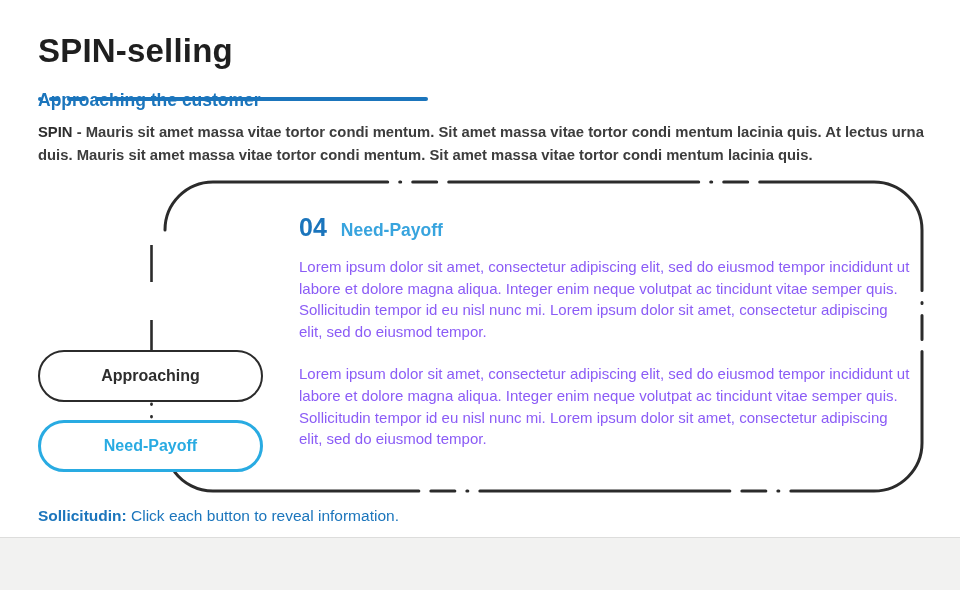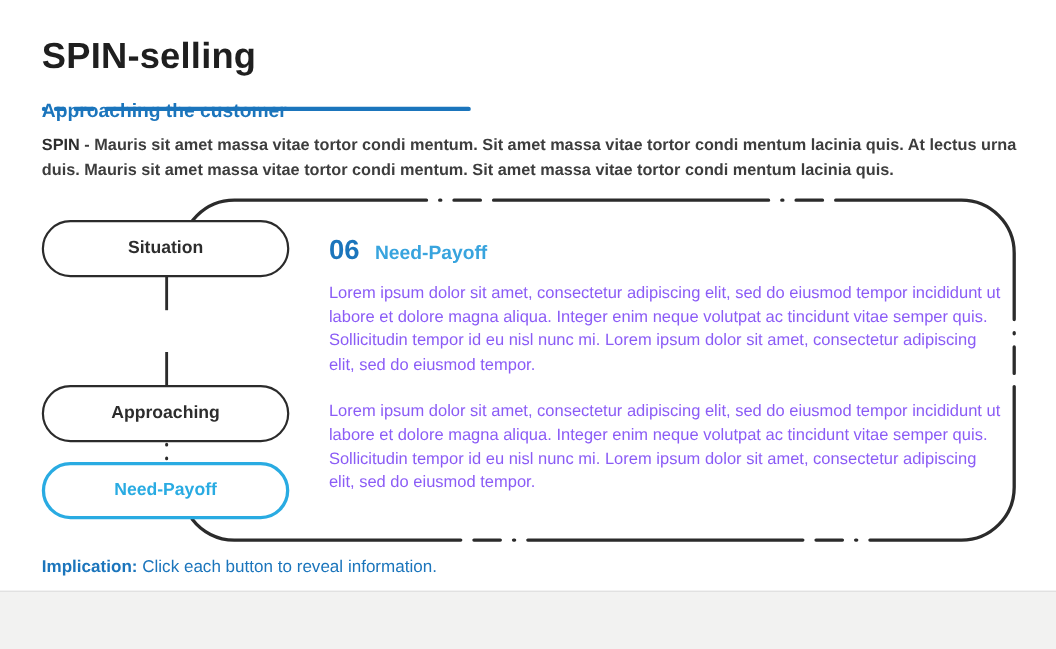--- a/index.html
+++ b/index.html
@@ -62,41 +62,38 @@
 
   <svg class="diagram-svg" viewBox="0 0 960 330" xmlns="http://www.w3.org/2000/svg">
 
     <path d="M 165 60 C 165 33.5 186.5 12 213 12 L 874 12 C 900.5 12 922 33.5 922 60 L 922 273 C 922 299.5 900.5 321 874 321 L 213 321 C 186.5 321 165 299.5 165 273" fill="none" stroke="#2b2b2b" stroke-width="3" stroke-linecap="round" stroke-dasharray="250 12 1 12 24 12"></path>
 
     <line x1="151.5" y1="75" x2="151.5" y2="112" stroke="#2b2b2b" stroke-width="2.6"></line>
     <line x1="151.5" y1="150" x2="151.5" y2="187" stroke="#2b2b2b" stroke-width="2.6"></line>
     <line x1="151.5" y1="234" x2="151.5" y2="252" stroke="#2b2b2b" stroke-width="2.8" stroke-linecap="round" stroke-dasharray="0.5 12"></line>
   </svg>
 
-  <div class="pill-btn btn-1">
-    <span>Situation</span>
-  </div>
   <div class="pill-btn btn-3">
     <span>Approaching</span>
   </div>
   <div class="pill-btn btn-4 active">
     <span>Need-Payoff</span>
   </div>
 
   <div class="content">
     <div class="content-head">
-      <span class="content-num">06</span>
+      <span class="content-num">04</span>
       <span class="content-title">Need-Payoff</span>
     </div>
     <p>Lorem ipsum dolor sit amet, consectetur adipiscing elit, sed do eiusmod tempor incididunt ut labore et dolore magna aliqua. Integer enim neque volutpat ac tincidunt vitae semper quis. Sollicitudin tempor id eu nisl nunc mi. Lorem ipsum dolor sit amet, consectetur adipiscing elit, sed do eiusmod tempor.</p>
     <p>Lorem ipsum dolor sit amet, consectetur adipiscing elit, sed do eiusmod tempor incididunt ut labore et dolore magna aliqua. Integer enim neque volutpat ac tincidunt vitae semper quis. Sollicitudin tempor id eu nisl nunc mi. Lorem ipsum dolor sit amet, consectetur adipiscing elit, sed do eiusmod tempor.</p>
   </div>
 
   <div class="instructions">
-    <b>Implication:</b><span> Click each button to reveal information.</span>
+    <b>Sollicitudin:</b><span> Click each button to reveal information.</span>
   </div>
 
   <div class="player-bar">
 
     
 
     
 
     
 

